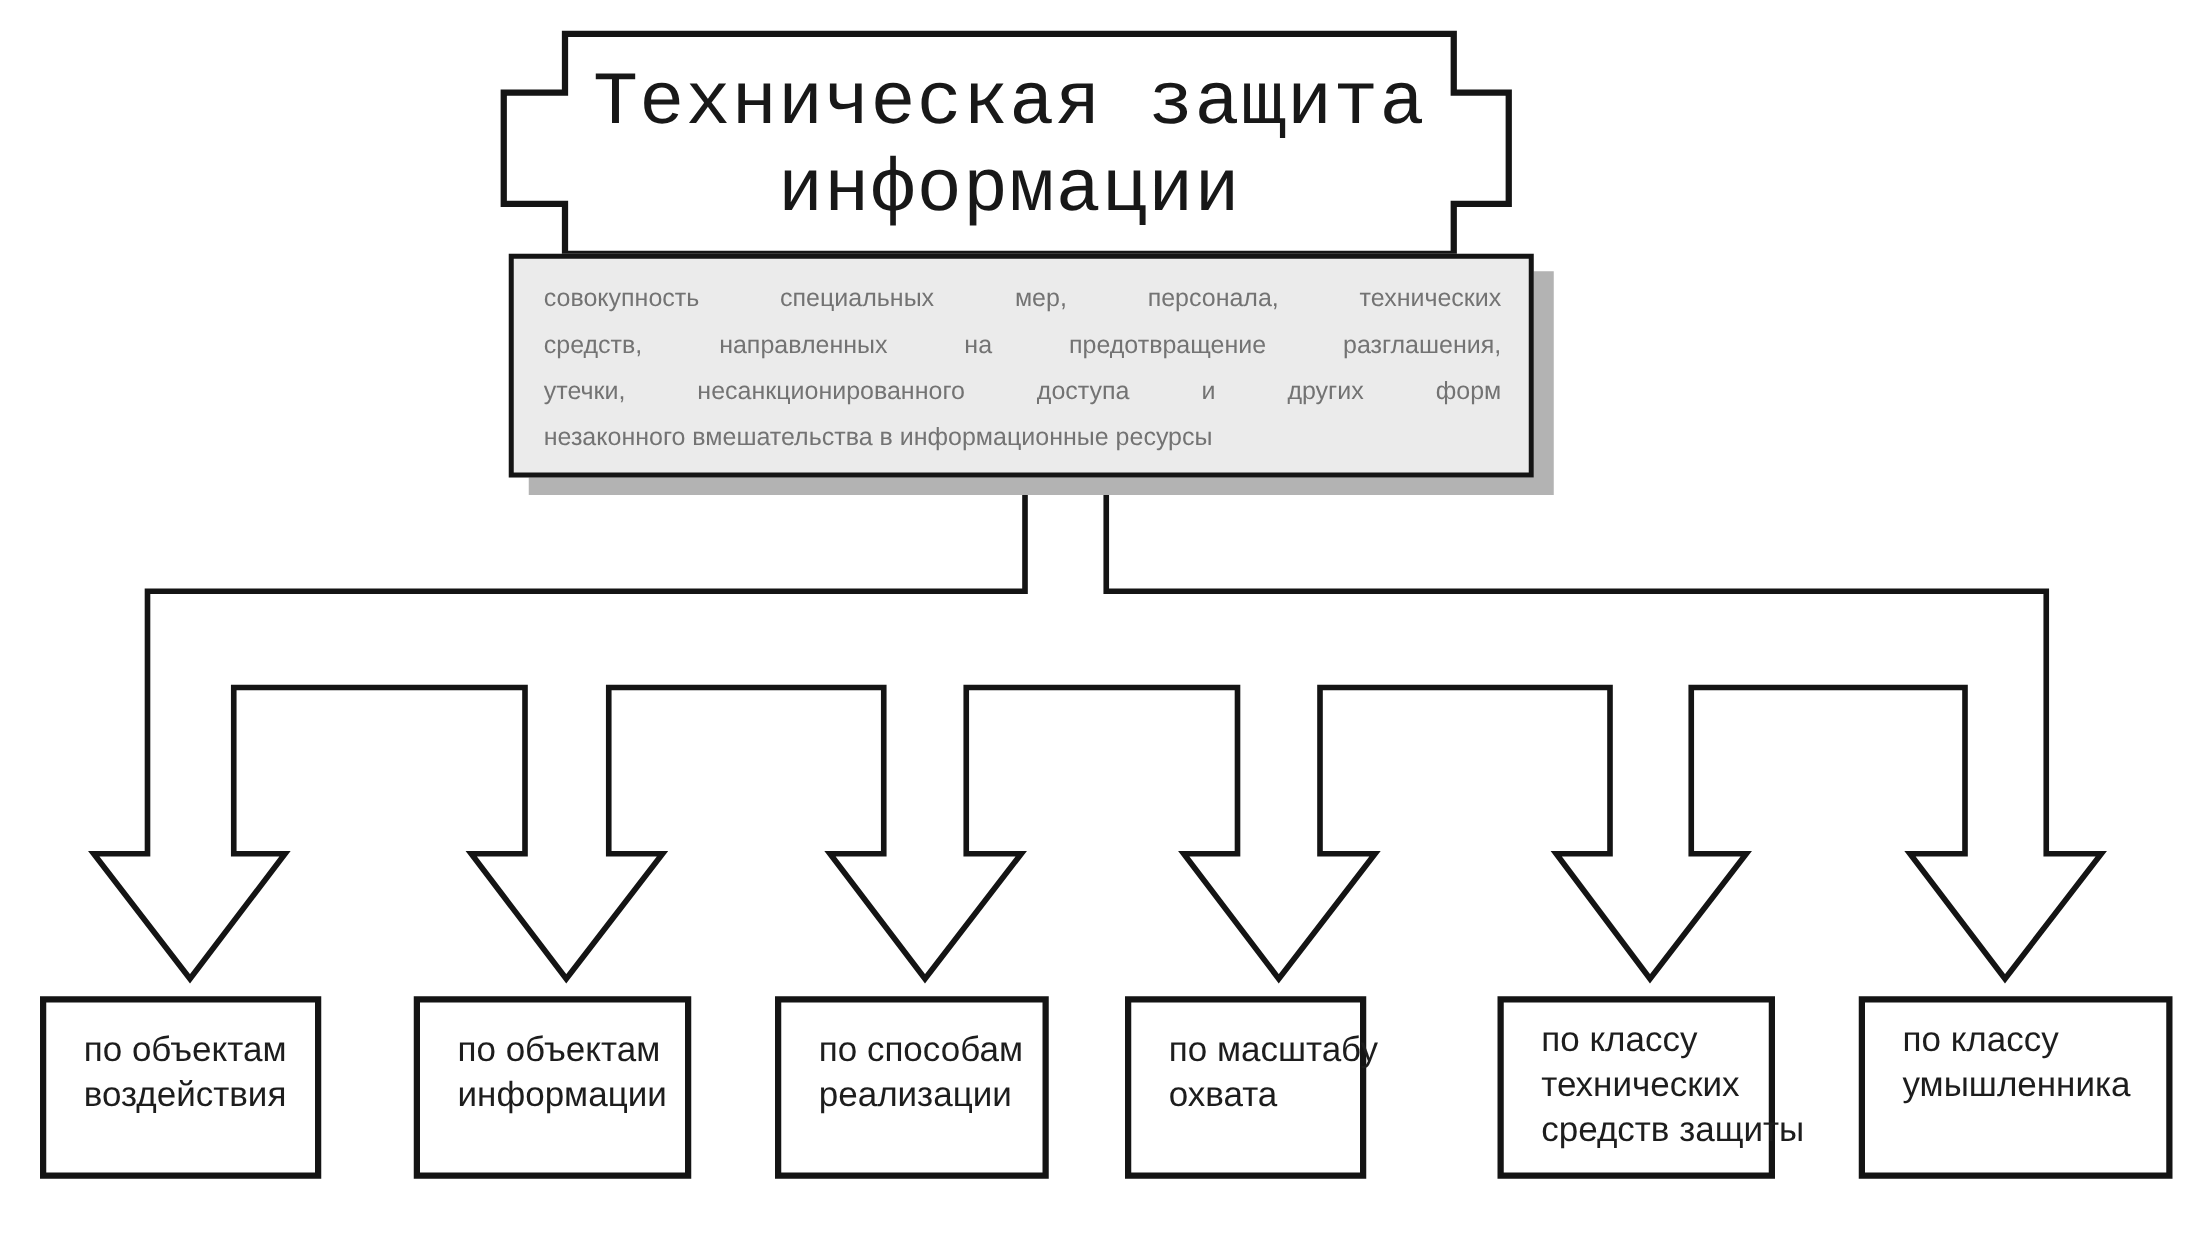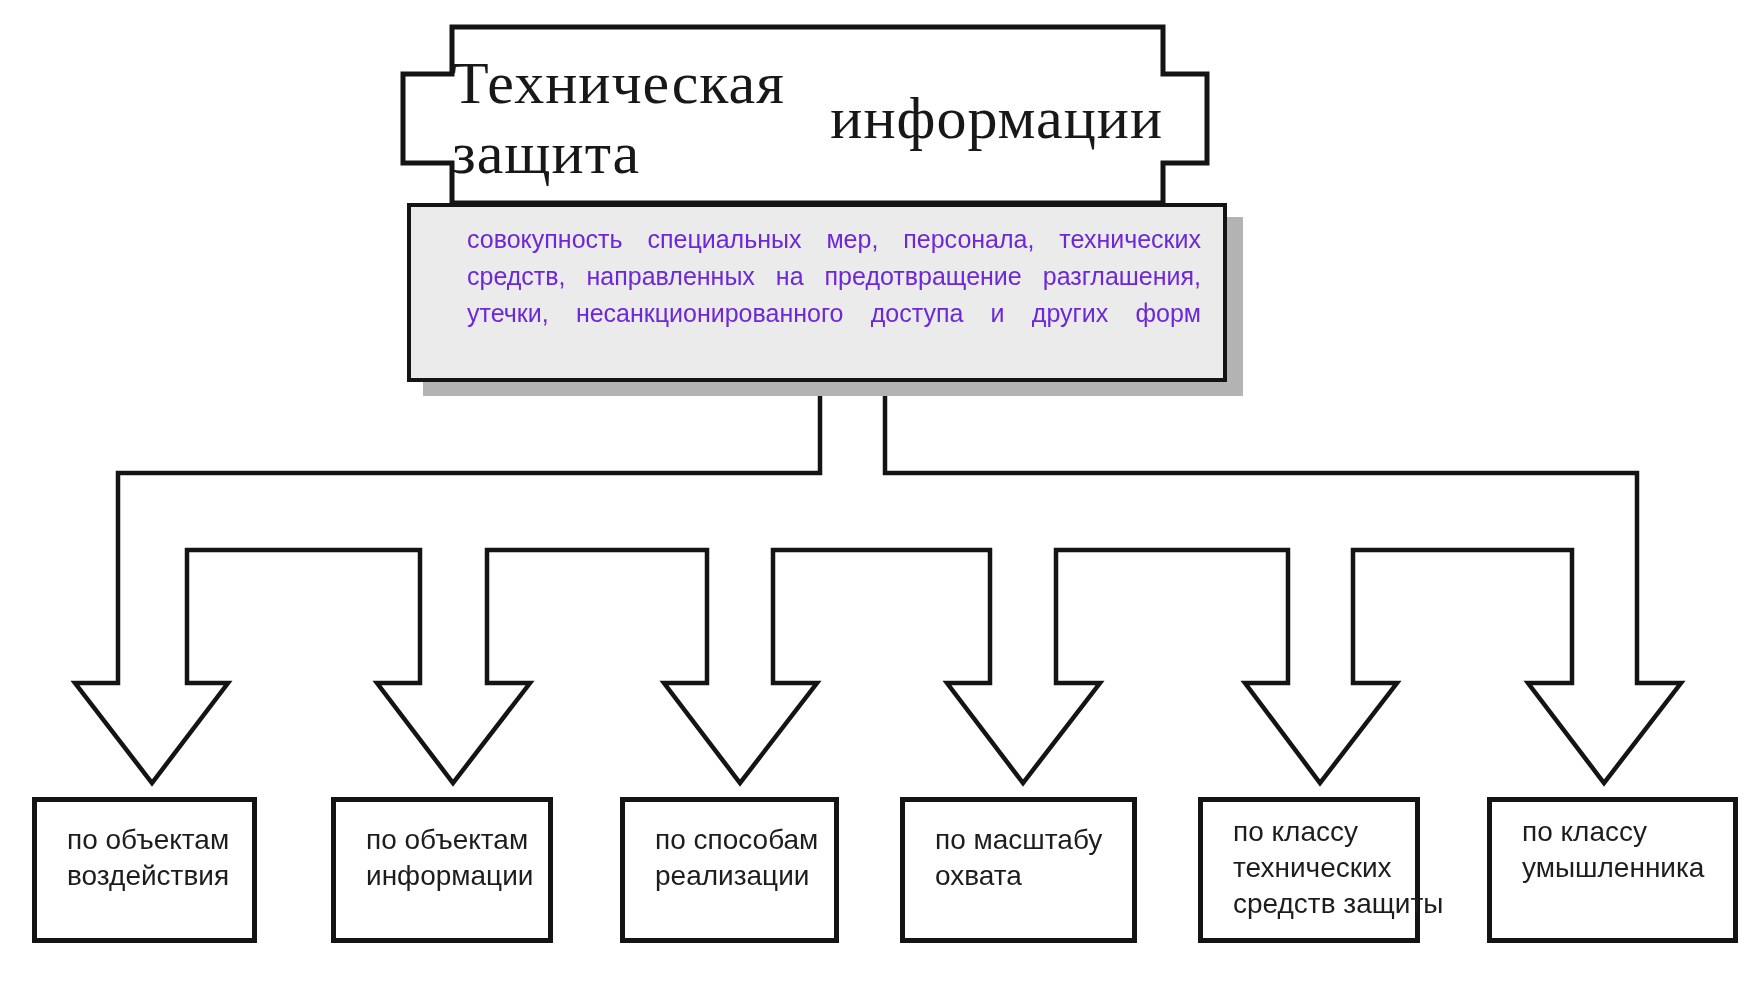--- a/index.html
+++ b/index.html
@@ -23,51 +23,50 @@
     height: 1000px;
   }
   
   .title-text {
     position: absolute;
     left: 452px;
     top: 38px;
     width: 711px;
     height: 160px;
     display: flex;
-    flex-direction: row;
+    flex-direction: column;
     justify-content: center;
     align-items: center;
     text-align: left;
-    font-family: Liberation Serif, serif;
+    font-family: Liberation Mono, monospace;
     font-size: 60px;
     line-height: 70px;
     color: #181818;
     letter-spacing: 1px;
   }
   
   .definition-box {
     position: absolute;
     left: 407px;
     top: 203px;
     width: 820px;
     height: 179px;
     box-sizing: border-box;
     background: #ebebeb;
     border: 4px solid #141414;
     box-shadow: 16px 14px 0 #b3b3b3;
     padding: 14px 22px 0 24px;
   }
   .def-line {
-    font-size: 25px;
+    font-size: 20px;
     line-height: 37px;
-    color: #6d28d9;
+    color: #737373;
     text-align: justify;
     text-align-last: justify;
     white-space: normal;
-    margin-left: 32px;
   }
   .def-line.last {
     text-align-last: left;
   }
   
   .catbox {
     position: absolute;
     top: 797px;
     height: 146px;
     box-sizing: border-box;
@@ -102,38 +101,39 @@
 
   <div class="title-text">
     <div>Техническая защита</div>
     <div>информации</div>
   </div>
 
   <div class="definition-box">
     <div class="def-line">совокупность специальных мер, персонала, технических</div>
     <div class="def-line">средств, направленных на предотвращение разглашения,</div>
     <div class="def-line">утечки, несанкционированного доступа и других форм</div>
+    <div class="def-line last">незаконного вмешательства в информационные ресурсы</div>
   </div>
 
   <div class="catbox" style="left:32px; width:225px;">
     <div class="cat-line">по объектам</div>
     <div class="cat-line">воздействия</div>
   </div>
 
   <div class="catbox" style="left:331px; width:222px;">
     <div class="cat-line">по объектам</div>
     <div class="cat-line">информации</div>
   </div>
 
   <div class="catbox" style="left:620px; width:219px;">
     <div class="cat-line">по способам</div>
     <div class="cat-line">реализации</div>
   </div>
 
-  <div class="catbox" style="left:900px; width:237px;">
+  <div class="catbox" style="left:900px; width:193px;">
     <div class="cat-line">по масштабу</div>
     <div class="cat-line">охвата</div>
   </div>
 
   <div class="catbox" style="left:1198px; width:222px; padding-top:12px;">
     <div class="cat-line">по классу</div>
     <div class="cat-line">технических</div>
     <div class="cat-line">средств защиты</div>
   </div>
 

